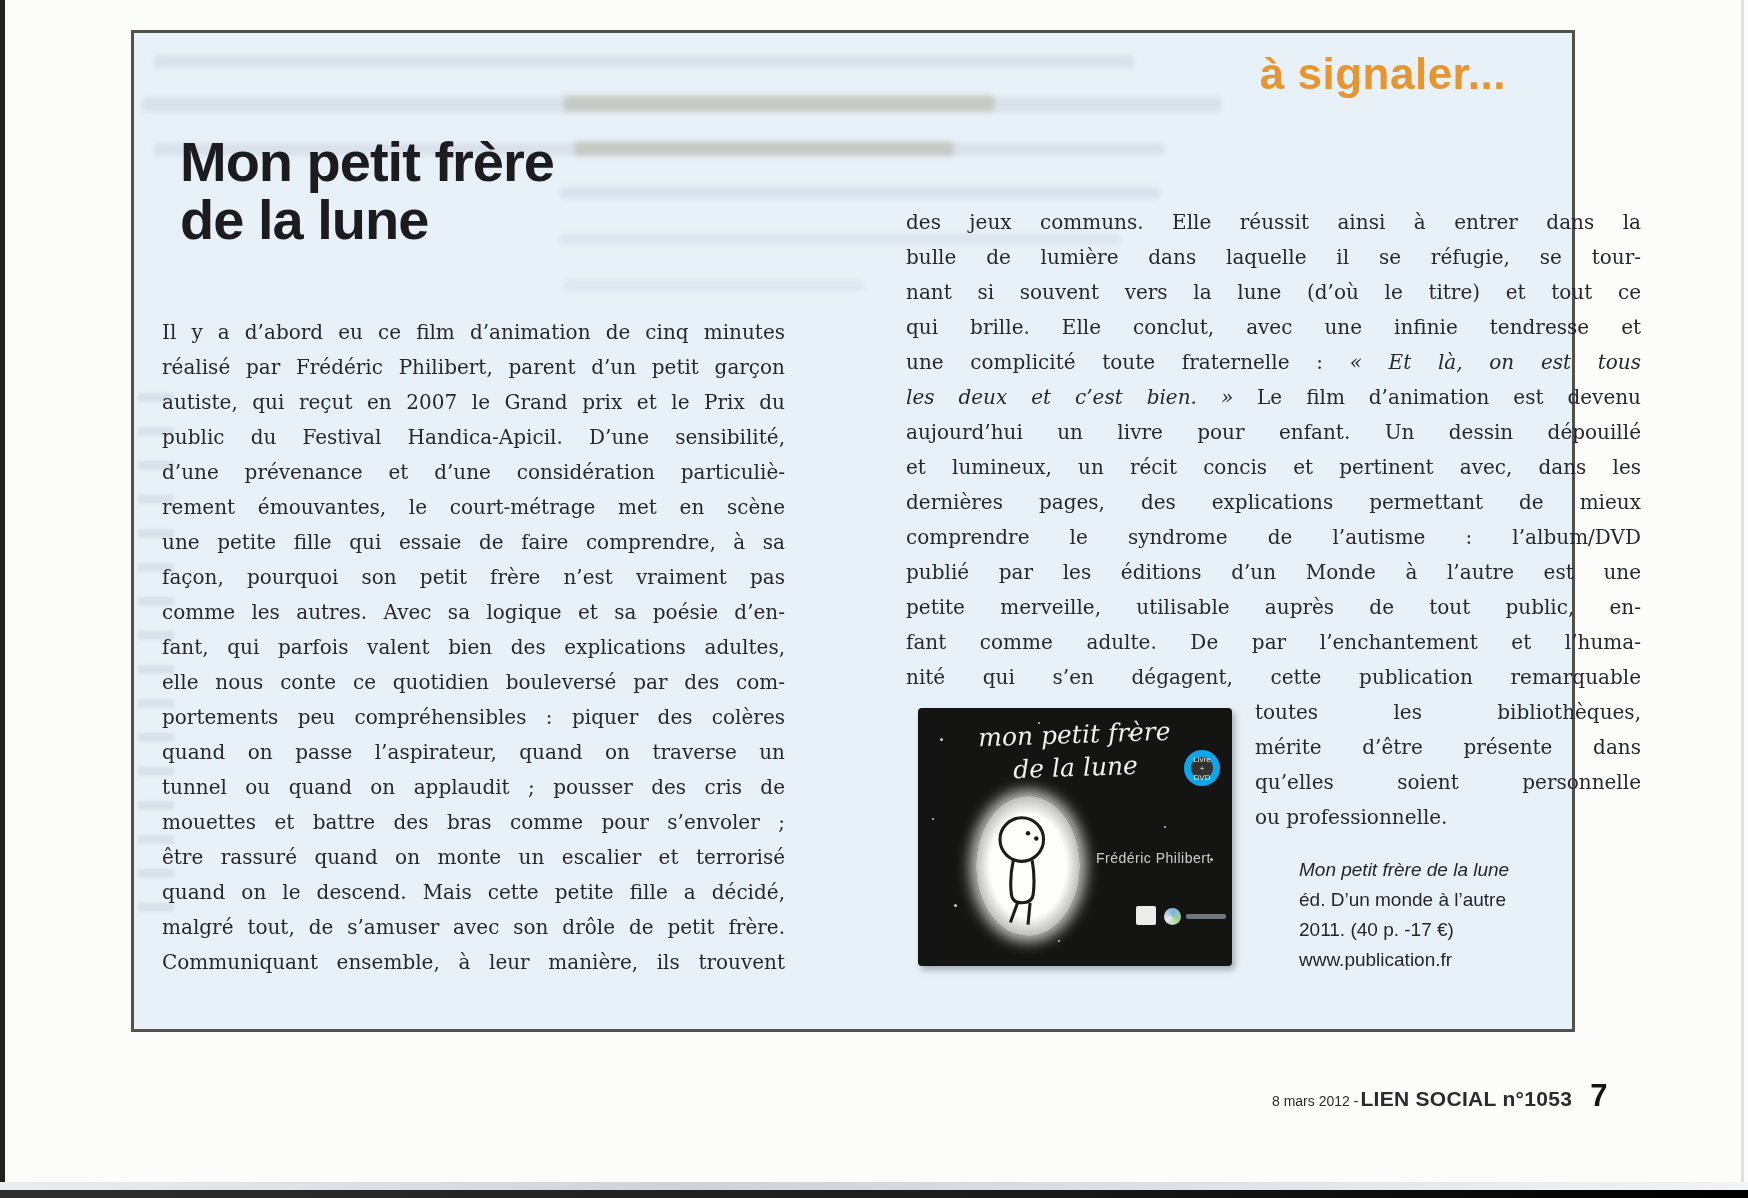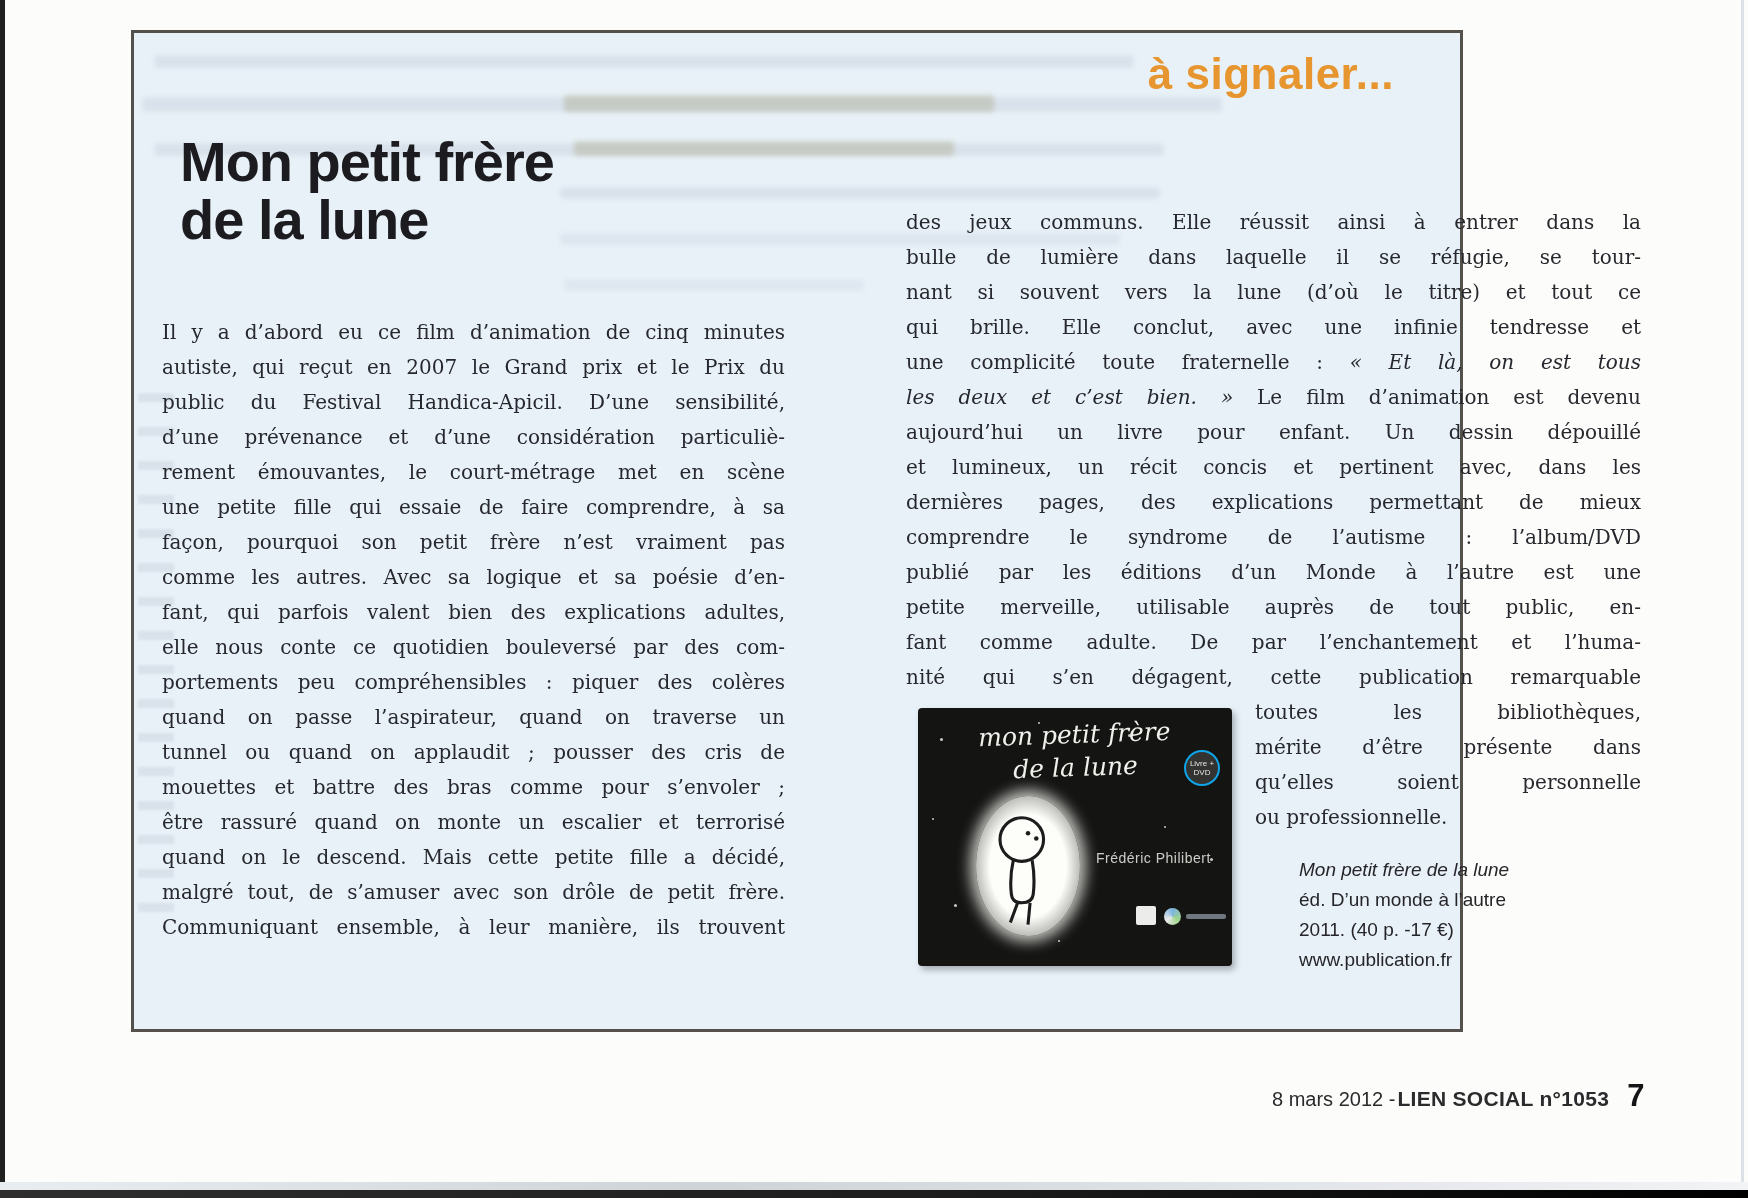--- a/index.html
+++ b/index.html
@@ -9,21 +9,21 @@
 
   
   .edge-left{position:absolute;left:0;top:0;width:5px;height:100%;background:#202020;}
   .edge-right{position:absolute;left:1741px;top:0;width:3px;height:100%;background:#dde1e6;}
   .edge-bottom-light{position:absolute;left:0;top:1182px;width:100%;height:8px;
         background:linear-gradient(90deg,#eaedf0,#cfd3d8 40%,#e2e5e9 75%,#f2f3f5);}
   .edge-bottom-dark{position:absolute;left:0;top:1190px;width:100%;height:8px;
         background:linear-gradient(90deg,#2e2e2e,#1c1c1c 55%,#000);}
 
   
-  .article-box{position:absolute;left:131px;top:30px;width:1332px;height:1002px;
+  .article-box{position:absolute;left:131px;top:30px;width:1444px;height:1002px;
         box-sizing:border-box;border:3px solid #54514c;background:#e9f1f8;}
 
   
   .ghost{position:absolute;background:#7a86a0;opacity:.14;filter:blur(2.5px);border-radius:3px;}
   .g-olive{background:#8e8a58;opacity:.26;}
   .g1{left:20px;top:22px;width:980px;height:13px;}
   .g2{left:8px;top:64px;width:1080px;height:15px;}
   .g2b{left:430px;top:62px;width:430px;height:17px;}
   .g3{left:20px;top:110px;width:1010px;height:13px;}
   .g3b{left:440px;top:108px;width:380px;height:15px;}
@@ -55,21 +55,21 @@
   .caption .line{text-align:left;text-align-last:auto;margin-left:44px;}
 
   
   .book-cover{position:absolute;left:784px;top:675px;width:314px;height:258px;background:#141413;
         border-radius:4px;box-shadow:3px 4px 6px rgba(110,116,128,.55);overflow:hidden;}
   .cover-title{position:absolute;left:0;right:0;top:10px;transform:rotate(-2deg);
         font-family:"DejaVu Serif",serif;font-style:italic;font-size:25px;line-height:33px;
         color:#f1f1ec;}
   .cover-title .line{text-align:center;text-align-last:center;}
   .badge{position:absolute;left:266px;top:42px;width:36px;height:36px;border-radius:50%;
-        background:#333331;border:2px solid #0ea5e9;box-sizing:border-box;display:flex;
+        background:#333331;border:7px solid #0ea5e9;box-sizing:border-box;display:flex;
         align-items:center;justify-content:center;text-align:center;
         font-size:8px;line-height:9px;color:#e6e6e2;}
   .moon{position:absolute;left:58px;top:88px;width:104px;height:140px;border-radius:50%;
         background:radial-gradient(ellipse at center,#fdfdfa 52%,rgba(253,253,250,.7) 72%,rgba(253,253,250,0) 98%);
         box-shadow:0 0 14px 6px rgba(250,250,244,.75);}
   .cover-author{position:absolute;left:178px;top:142px;font-size:14px;color:#e4e4df;
         opacity:.88;filter:blur(.3px);letter-spacing:.5px;}
   .logo-a{position:absolute;left:218px;top:198px;width:20px;height:19px;background:#ececea;
         border-radius:2px;}
   .logo-b{position:absolute;left:246px;top:200px;width:17px;height:17px;border-radius:50%;
@@ -77,21 +77,21 @@
   .logo-bar{position:absolute;left:268px;top:206px;width:40px;height:5px;
         background:rgba(190,200,215,.55);border-radius:2px;}
   .star{position:absolute;width:3px;height:3px;border-radius:50%;background:#e9e9e4;opacity:.85;}
   .s1{left:22px;top:30px;} .s2{left:120px;top:14px;width:2px;height:2px;}
   .s3{left:210px;top:26px;} .s4{left:14px;top:110px;width:2px;height:2px;}
   .s5{left:36px;top:196px;} .s6{left:246px;top:118px;width:2px;height:2px;}
   .s7{left:292px;top:150px;} .s8{left:140px;top:232px;width:2px;height:2px;}
 
   .footer{position:absolute;left:1272px;top:1078px;display:flex;align-items:baseline;
         color:#2b2b2e;}
-  .f-date{font-size:20px;}
+  .f-date{font-size:14px;}
   .f-journal{font-size:21px;font-weight:bold;margin-left:2px;letter-spacing:.3px;}
   .f-page{font-size:31px;font-weight:bold;margin-left:18px;color:#141416;}
 </style>
 </head>
 <body>
 
 <div class="page">
 
   <div class="article-box" style="background: rgb(233, 241, 248);">
 
@@ -107,20 +107,21 @@
 
     <div class="signaler" style="color: rgb(230, 149, 47);">à signaler...</div>
 
     <div class="headline">
         <div class="line">Mon petit frère</div>
         <div class="line">de la lune</div>
       </div>
 
     <div class="col col-left">
         <div class="line">Il y a d’abord eu ce film d’animation de cinq minutes</div>
+        <div class="line">réalisé par Frédéric Philibert, parent d’un petit garçon</div>
         <div class="line">autiste, qui reçut en 2007 le Grand prix et le Prix du</div>
         <div class="line">public du Festival Handica-Apicil. D’une sensibilité,</div>
         <div class="line">d’une prévenance et d’une considération particuliè-</div>
         <div class="line">rement émouvantes, le court-métrage met en scène</div>
         <div class="line">une petite fille qui essaie de faire comprendre, à sa</div>
         <div class="line">façon, pourquoi son petit frère n’est vraiment pas</div>
         <div class="line">comme les autres. Avec sa logique et sa poésie d’en-</div>
         <div class="line">fant, qui parfois valent bien des explications adultes,</div>
         <div class="line">elle nous conte ce quotidien bouleversé par des com-</div>
         <div class="line">portements peu compréhensibles : piquer des colères</div>

